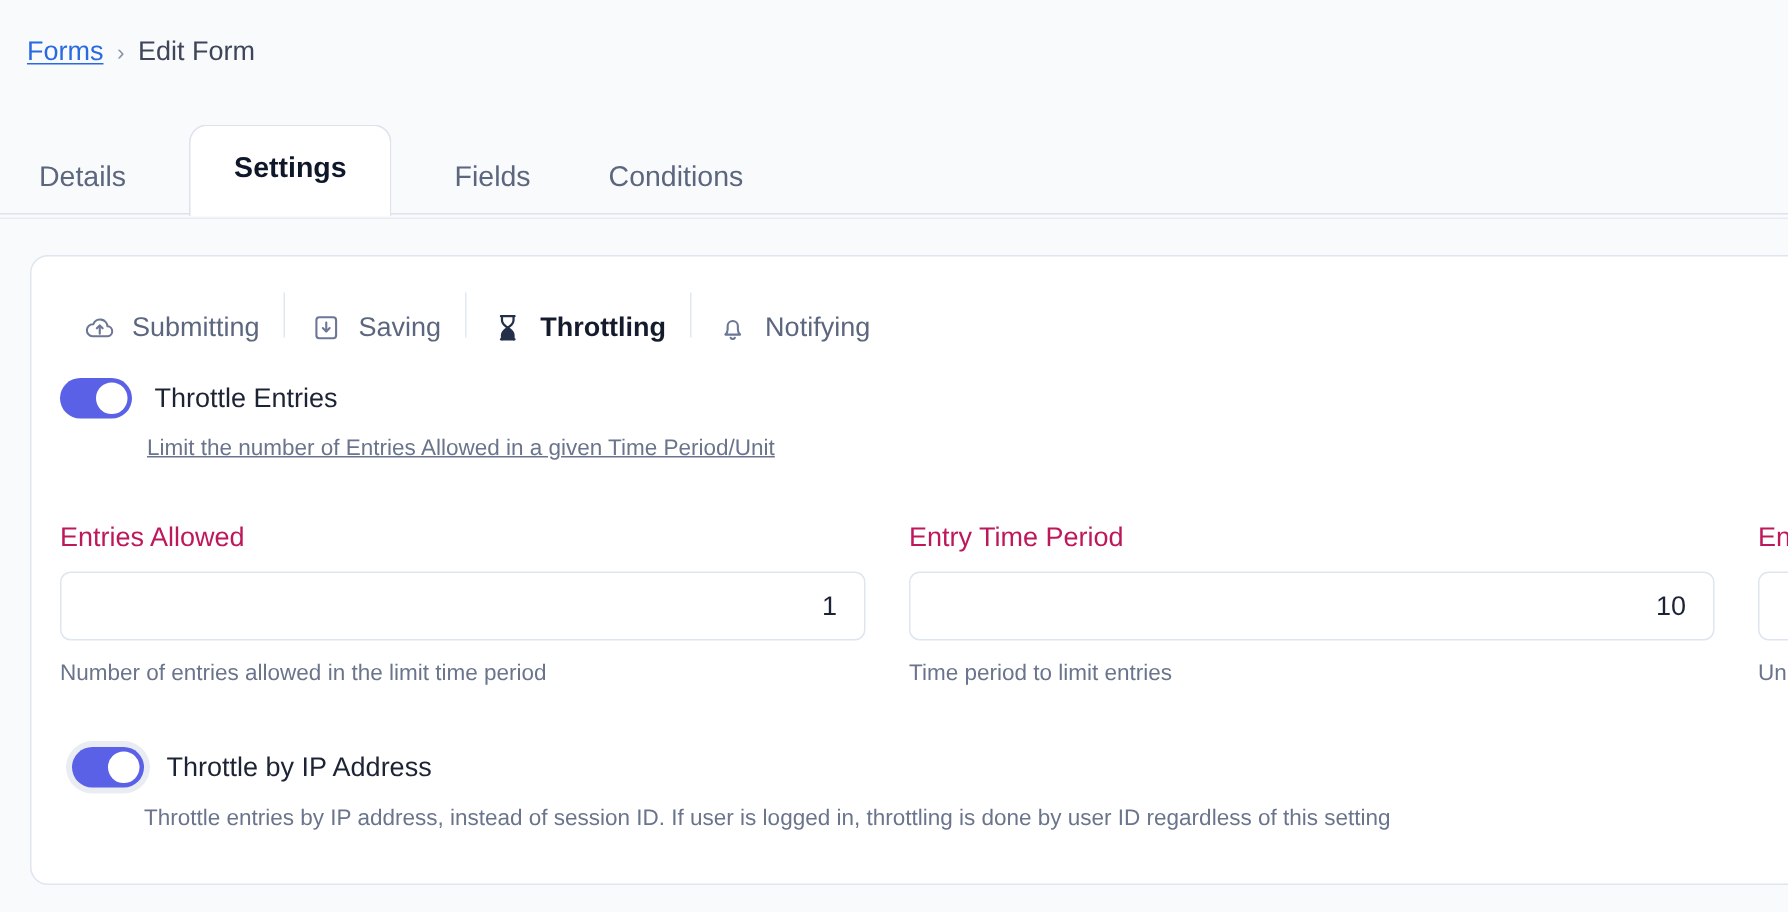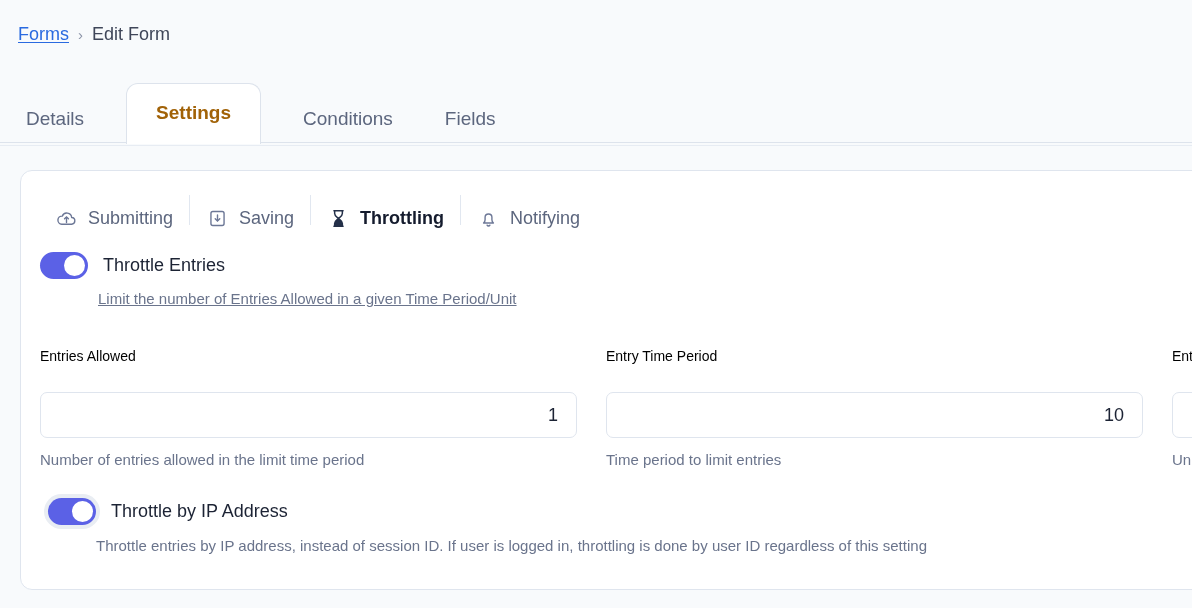--- a/index.html
+++ b/index.html
@@ -90,21 +90,21 @@
     display: flex;
     align-items: center;
     padding: 0 26px;
     font-size: 19px;
     color: #5c667e;
     cursor: pointer;
     white-space: nowrap;
   }
   .tab.active {
     height: 60px;
-    color: #a16207;
+    color: #0f172a;
     font-weight: bold;
     padding: 0 30px;
     margin: 0 16px;
     z-index: 3;
   }
   
   .tab.active .tab-body {
     position: absolute;
     left: 0;
     top: 0;
@@ -252,23 +252,23 @@
     left: 40px;
     top: 348px;
     display: flex;
     gap: 29px;
   }
   .field {
     width: 537px;
     flex: 0 0 537px;
   }
   .field-label {
-    font-size: 14px;
-    color: #000000;
-    margin-bottom: 28px;
+    font-size: 18px;
+    color: #be185d;
+    margin-bottom: 12px;
     white-space: nowrap;
   }
   .field-input {
     width: 100%;
     height: 46px;
     background: #ffffff;
     border: 1px solid #dfe5ee;
     border-radius: 7px;
     display: flex;
     align-items: center;
@@ -304,24 +304,24 @@
       <div class="tab">
         <span class="tab-label">Details</span>
       </div>
       <div class="tab active">
         <span class="tab-body"></span>
         <span class="flare left"></span>
         <span class="flare right"></span>
         <span class="tab-label">Settings</span>
       </div>
       <div class="tab">
+        <span class="tab-label">Fields</span>
+      </div>
+      <div class="tab">
         <span class="tab-label">Conditions</span>
-      </div>
-      <div class="tab">
-        <span class="tab-label">Fields</span>
       </div>
     </div>
   </div>
 
   <div class="card">
 
     <div class="subnav">
 
       <div class="subnav-item">
         <span class="subnav-icon">

